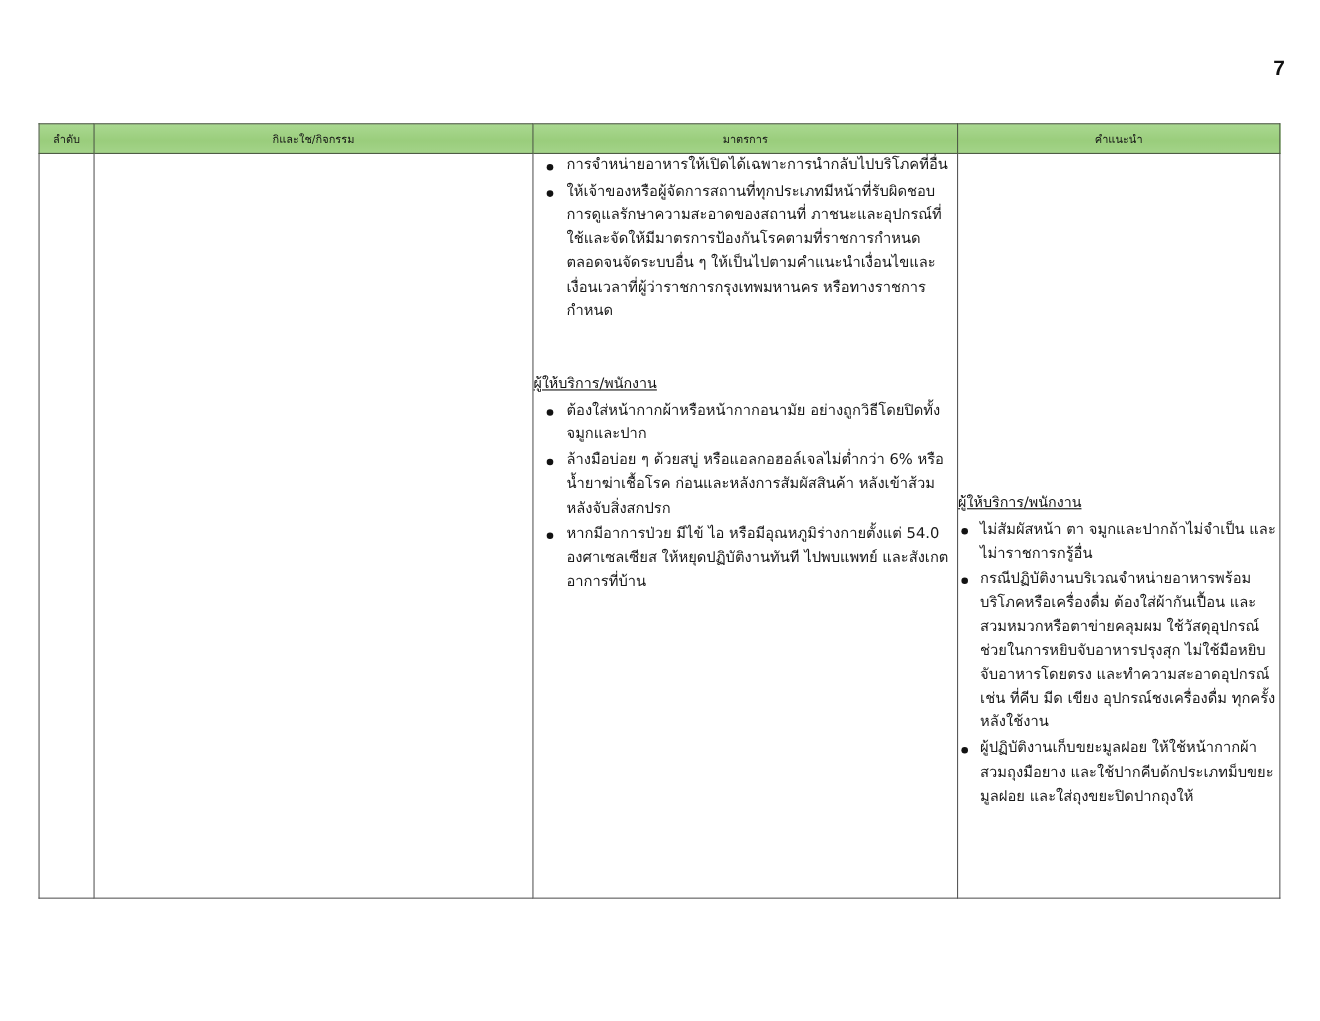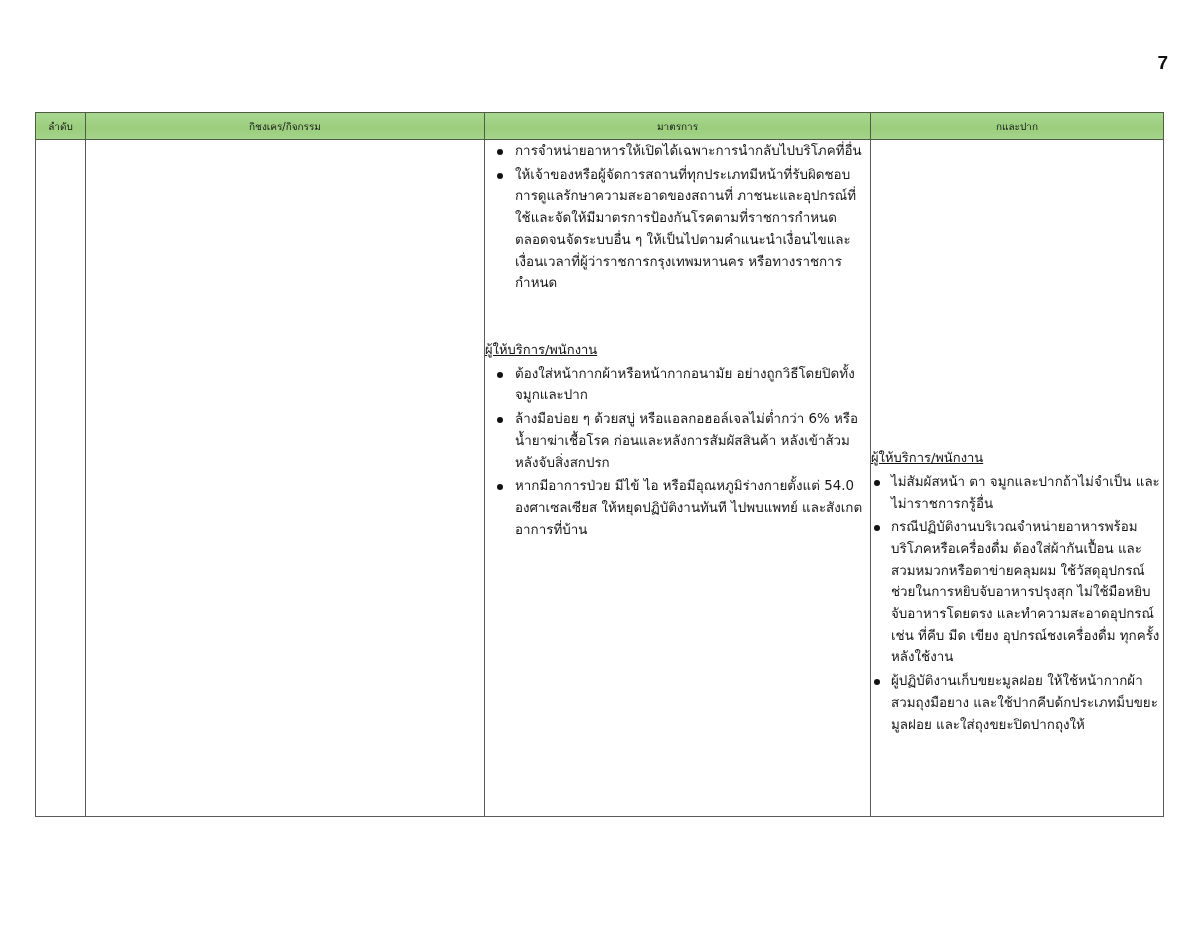--- a/index.html
+++ b/index.html
@@ -141,23 +141,23 @@
   <table class="doc-table">
     <colgroup>
       <col class="col-order">
       <col class="col-biz">
       <col class="col-measure">
       <col class="col-advice">
     </colgroup>
     <thead>
       <tr>
         <th>ลำดับ</th>
-        <th>กิชงเคร/กิจกรรม</th>
+        <th>กิและใช/กิจกรรม</th>
         <th>มาตรการ</th>
-        <th>กและปาก</th>
+        <th>คำแนะนำ</th>
       </tr>
     </thead>
     <tbody>
       <tr>
 
         <td class="cell-body cell-order"></td>
 
         <td class="cell-body cell-biz"></td>
 
         <td class="cell-body cell-measure">

